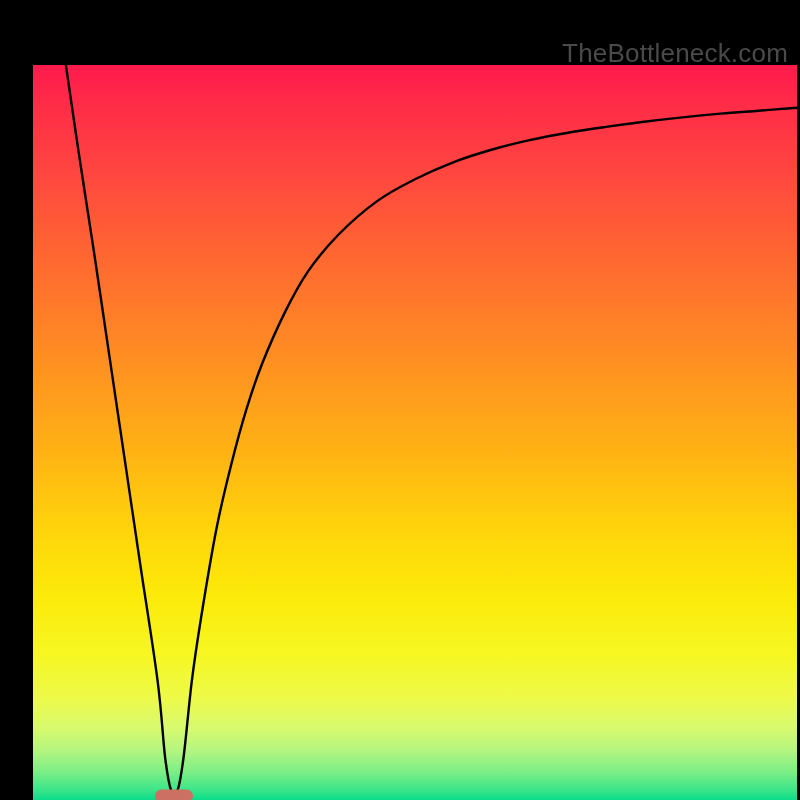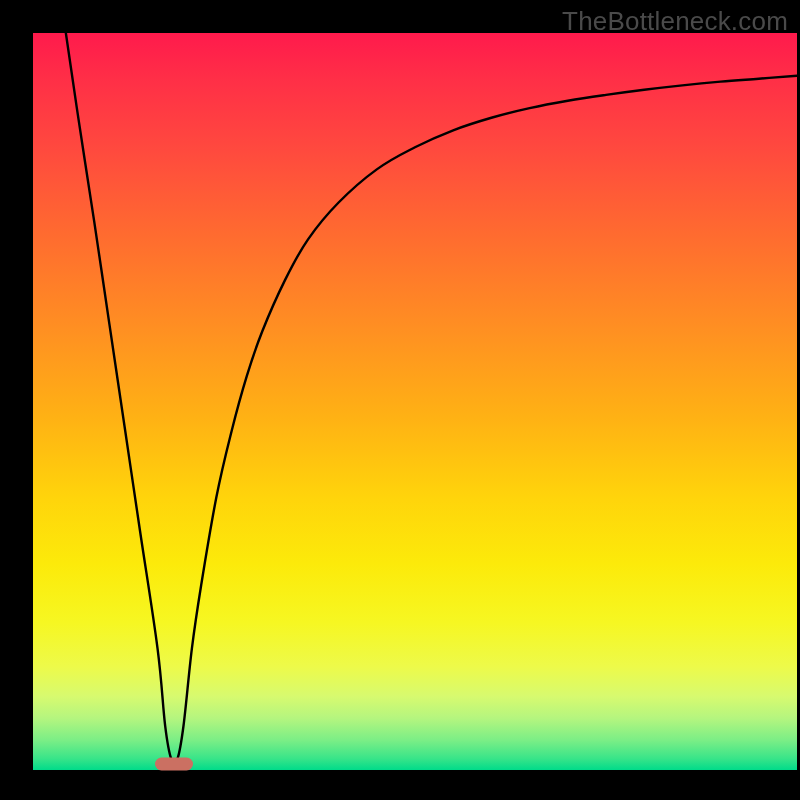--- a/index.html
+++ b/index.html
@@ -9,20 +9,21 @@
     height: 800px;
     overflow: hidden;
     background: #000;
     font-family: Arial, Helvetica, sans-serif;
   }
   .frame {
     position: relative;
     width: 800px;
     height: 620px;
     background: #000;
+    margin-top: 32px;
   }
   .plot-area {
     position: absolute;
     left: 33px;
     top: 33px;
     width: 764px;
     height: 737px;
     
     background: linear-gradient(to bottom,
       #ff1a4c 0%,

